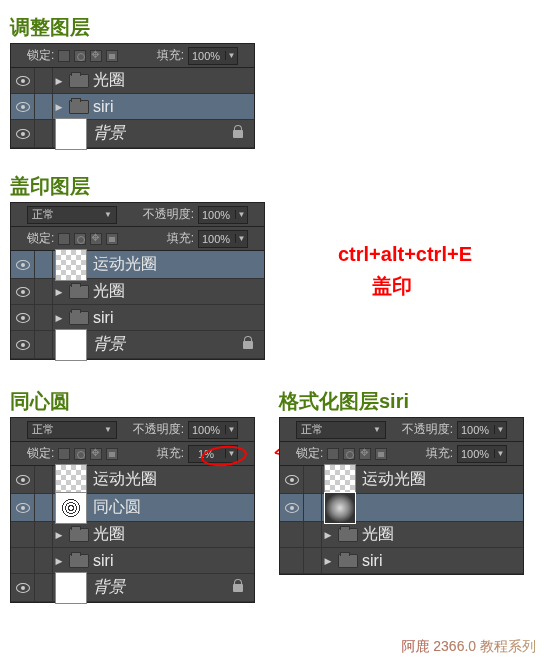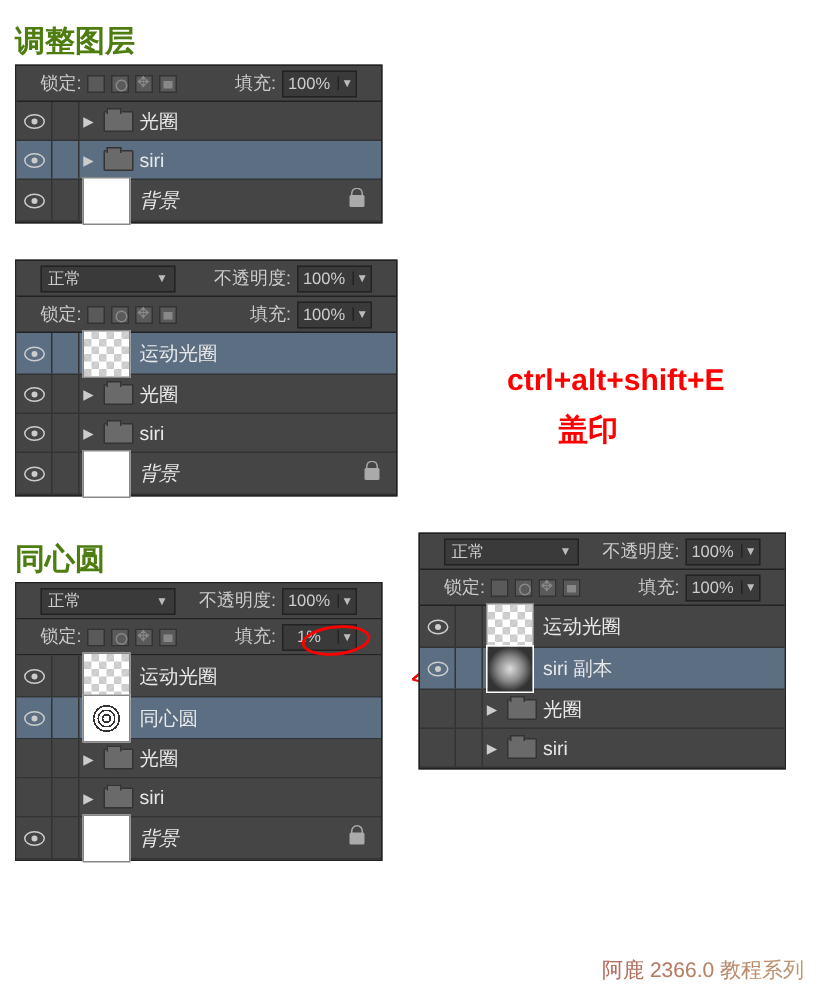--- a/index.html
+++ b/index.html
@@ -132,21 +132,21 @@
     border:1px solid #fff;
   }
   .thumb.concentric {
     background: #fff;
     display:flex; align-items:center; justify-content:center;
   }
   .thumb.concentric::after {
     content:""; width:20px; height:20px; border-radius:50%;
     background: radial-gradient(circle, #fff 2px, #333 2px, #333 3px, #fff 3px, #fff 5px, #333 5px, #333 6px, #fff 6px, #fff 8px, #333 8px, #333 9px, #fff 9px);
   }
-  .name { flex: 1; color: #e8e8e8; font-size: 13px; }
+  .name { flex: 1; color: #e8e8e8; font-size: 16px; }
   .lockcell {
     width: 20px; text-align:center; color:#aaa; font-size:11px;
   }
   .lockcell .pad {
     width:10px; height:8px; background:#aaa; margin:0 auto; position:relative; border-radius:1px;
   }
   .lockcell .pad::before {
     content:""; position:absolute; left:1px; top:-5px; width:6px; height:6px; border:1px solid #aaa; border-bottom:none; border-radius:4px 4px 0 0;
   }
   .section { margin-bottom: 24px; }
@@ -225,20 +225,21 @@
         <span class="name" style="font-style:italic">背景</span>
         <div class="lockcell">
             <div class="pad"></div>
           </div>
       </div>
     </div>
   </div>
 </div>
 
 <div class="section rel">
+  <div class="title">盖印图层</div>
   <div class="panel" style="width:255px">
     <div class="bar">
       <span class="sel">
         <span>正常</span>
         <span class="tri">▼</span>
       </span>
       <span style="flex:1"></span>
       <span class="lbl">不透明度:</span>
       <span class="numbox">
         <span class="val">100%</span>
@@ -297,21 +298,21 @@
         <div class="lockcell">
             <div class="pad"></div>
           </div>
       </div>
     </div>
   </div>
   <svg class="arrow-svg" width="80" height="60">
     <path d="M 75 25 Q 40 10 10 35" stroke="#ff0000" stroke-width="1.5" fill="none"></path>
     <path d="M 10 35 L 18 28 M 10 35 L 22 38" stroke="#ff0000" stroke-width="1.5" fill="none"></path>
   </svg>
-  <div class="anno" style="left:328px; top:70px;">ctrl+alt+shift+E</div>
+  <div class="anno" style="left:328px; top:70px;">ctrl+alt+ctrl+E</div>
   <div class="anno" style="left:362px; top:100px;">盖印</div>
 </div>
 
 <div class="two-col rel">
   <div>
     <div class="title">同心圆</div>
     <div class="panel rel" style="width:245px">
       <div class="bar">
         <span class="sel">
           <span>正常</span>
@@ -380,20 +381,21 @@
           <span class="name" style="font-style:italic">背景</span>
           <div class="lockcell">
               <div class="pad"></div>
             </div>
         </div>
       </div>
     </div>
   </div>
 
   <div>
+    <div class="title">格式化图层siri</div>
     <div class="panel" style="width:245px">
       <div class="bar">
         <span class="sel">
           <span>正常</span>
             <span class="tri">▼</span>
         </span>
         <span style="flex:1"></span>
         <span class="lbl">不透明度:</span>
         <span class="numbox">
           <span class="val">100%</span>
@@ -423,21 +425,20 @@
           <div class="link"></div>
           <div class="thumb checker"></div>
           <span class="name">运动光圈</span>
         </div>
         <div class="row tall selected">
           <div class="vis">
               <div class="eye"></div>
             </div>
           <div class="link"></div>
           <div class="thumb siri"></div>
-          <span class="name">siri 副本</span>
         </div>
         <div class="row">
           <div class="vis"></div>
           <div class="link"></div>
           <span class="arrow">▶</span>
           <div class="folder"></div>
           <span class="name">光圈</span>
         </div>
         <div class="row">
           <div class="vis"></div>

